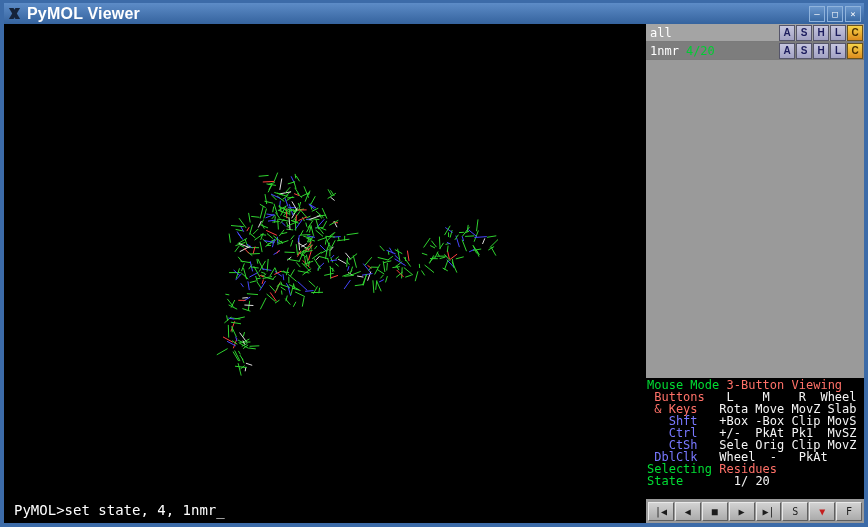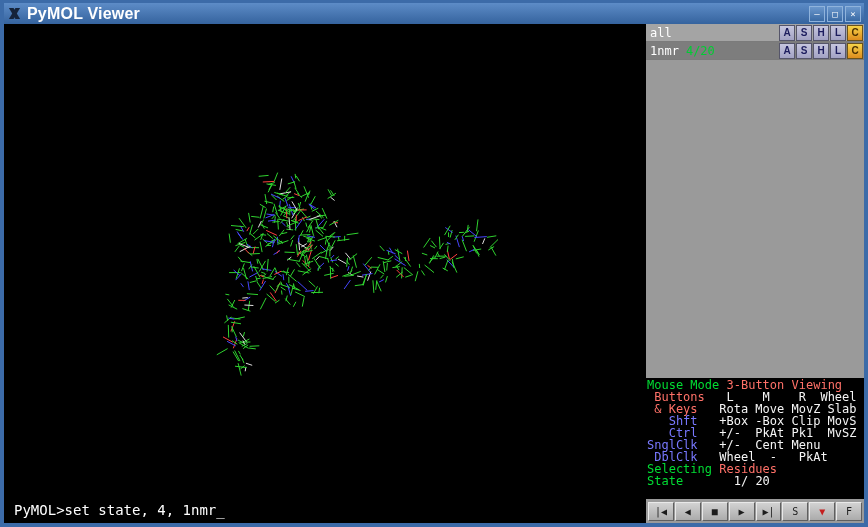--- a/index.html
+++ b/index.html
@@ -619,21 +619,21 @@
             <span class="obj-btn obj-btn-color">C</span>
           </span>
         </div>
       </div>
     <div class="mouse-panel">
         <div class="mp-line"><span class="mc-green">Mouse Mode </span><span class="mc-salmon">3-Button Viewing</span></div>
         <div class="mp-line"><span class="mc-salmon"> Buttons </span><span class="mc-white">  L    M    R  Wheel</span></div>
         <div class="mp-line"><span class="mc-salmon"> &amp; Keys </span><span class="mc-white">  Rota Move MovZ Slab</span></div>
         <div class="mp-line"><span class="mc-blue">   Shft </span><span class="mc-white">  +Box -Box Clip MovS</span></div>
         <div class="mp-line"><span class="mc-blue">   Ctrl </span><span class="mc-white">  +/-  PkAt Pk1  MvSZ</span></div>
-        <div class="mp-line"><span class="mc-blue">SnglClk </span><span class="mc-white">  +/-  Cent Menu</span></div>
+        <div class="mp-line"><span class="mc-blue">   CtSh </span><span class="mc-white">  Sele Orig Clip MovZ</span></div>
         <div class="mp-line"><span class="mc-blue"> DblClk </span><span class="mc-white">  Wheel  -   PkAt</span></div>
         <div class="mp-line"><span class="mc-green">Selecting </span><span class="mc-salmon">Residues</span></div>
         <div class="mp-line"><span class="mc-green">State </span><span class="mc-white">      1/ 20</span></div>
       </div>
   </div>
 
   <div class="cmdline"><span>PyMOL&gt;</span><span>set state, 4, 1nmr_</span></div>
 
   <div class="playback">
       <div class="pb-btn">|◀</div>

